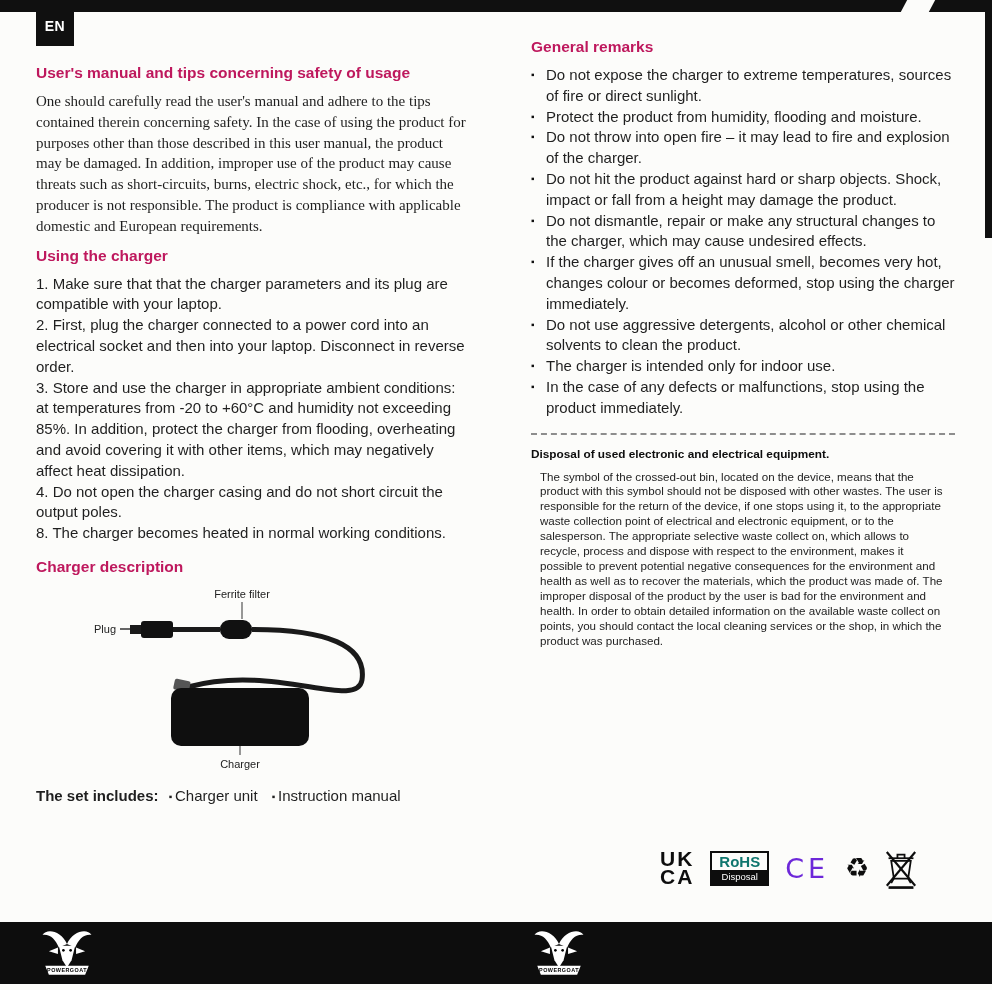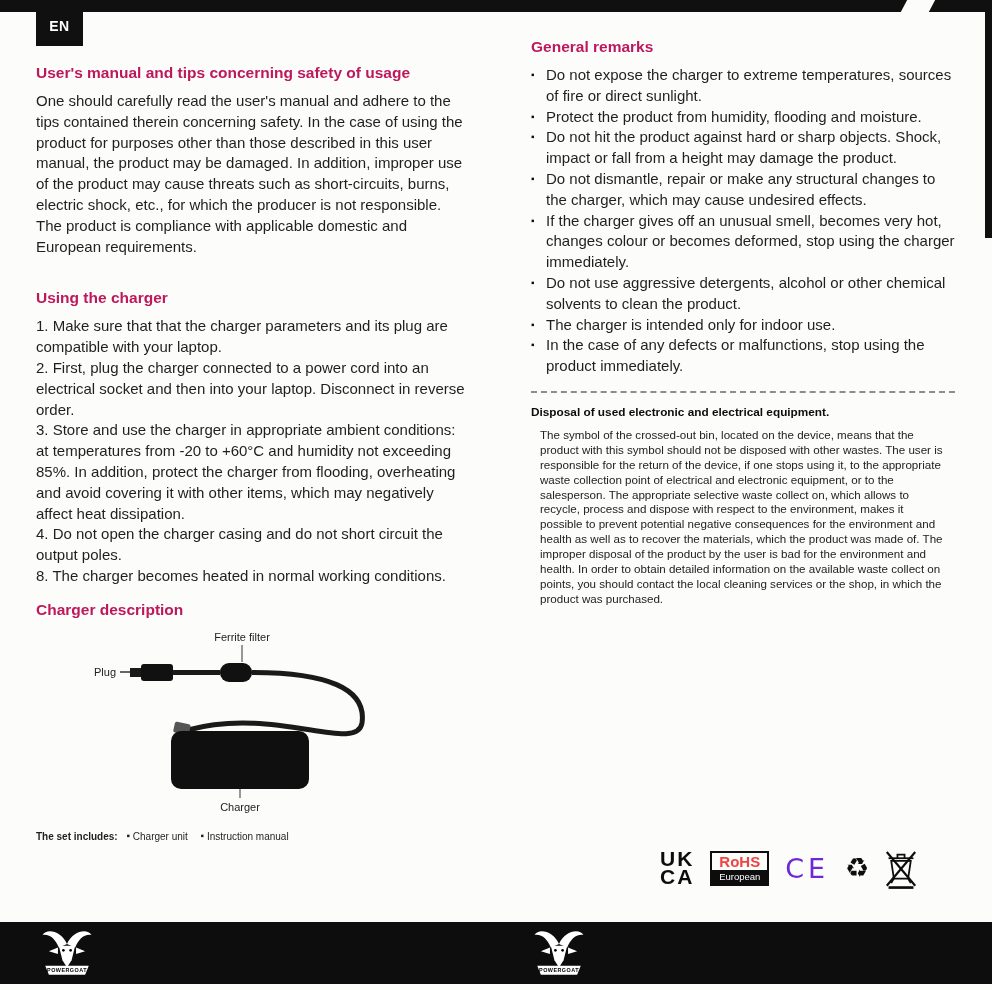--- a/index.html
+++ b/index.html
@@ -5,53 +5,53 @@
   html,body { margin:0; padding:0; background:#e9e9e9; }
   .page {
     position:relative; width:992px; height:990px; margin:0 auto;
     background:#fcfcfa; color:#1f1f1f; overflow:hidden;
     font-family:"Liberation Sans", sans-serif;
   }
   .top-bar { position:absolute; top:0; left:0; width:100%; height:12px; background:#101010; }
   .top-notch { position:absolute; top:0; left:904px; width:28px; height:12px; background:#fcfcfa; transform:skewX(-28deg); }
   .right-edge { position:absolute; top:0; right:0; width:7px; height:238px; background:#101010; }
   .en-badge {
-    position:absolute; top:6px; left:36px; width:47px; height:40px; background:#101010;
+    position:absolute; top:6px; left:36px; width:38px; height:40px; background:#101010;
     color:#fff; font-weight:700; font-size:14px; display:flex; align-items:center; justify-content:center;
     letter-spacing:.5px;
   }
   .col-left  { position:absolute; left:36px;  top:64px; width:432px; }
   .col-right { position:absolute; left:531px; top:38px; width:424px; }
 
   .heading { font-size:15.5px; font-weight:700; color:#be185d; margin:0 0 9px 0; }
   .body { font-size:15px; line-height:20.8px; margin:0; }
-  .intro { margin-bottom:32px; }
+  .intro { margin-bottom:10px;font-family:Liberation Serif, serif; }
   .mt { margin-top:14px; }
 
   ul.remarks { list-style:none; margin:0; padding:0; font-size:15px; line-height:20.8px; }
   ul.remarks li { position:relative; padding-left:15px; }
   ul.remarks li::before { content:"▪"; position:absolute; left:0; top:0; font-size:10px; line-height:20.8px; color:#111; }
 
   .divider { border:none; border-top:2px dashed #8d8d8d; margin:14px 0 12px 0; }
   .disposal-h { font-size:11.8px; font-weight:700; margin:0 0 6px 0; color:#0d0d0d; }
   .disposal-t { font-size:11.6px; line-height:14.9px; margin:9px; color:#222; }
 
   .diagram { padding-left:38px; margin:4px 0 6px 0; }
   .diagram svg { display:block; }
   .diag-label { font-size:11px; fill:#222; font-family:"Liberation Sans", sans-serif; }
 
-  .set-line { margin-top:10px; font-size:10px; }
+  .set-line { margin-top:10px; font-size:15px; }
   .set-label { font-weight:700; margin-right:6px; }
   .set-item { margin-right:10px; }
   .set-item::before { content:"▪ "; font-size:10px; vertical-align:1px; }
 
   .certs { position:absolute; left:660px; top:845px; display:flex; align-items:center; gap:16px; }
   .ukca { font-weight:700; font-size:21px; line-height:18px; letter-spacing:2px; color:#0d0d0d; }
   .rohs { border:2px solid #0d0d0d; text-align:center; }
-  .rohs .t { font-size:15px; font-weight:700; padding:0 7px; color:#ef4444; }
+  .rohs .t { font-size:15px; font-weight:700; padding:0 7px; color:#0f766e; }
   .rohs .c { background:#0d0d0d; color:#fff; font-size:9.5px; padding:1px 4px 2px; }
   .ce { font-size:27px; letter-spacing:4px; color:#6d28d9; font-family:"DejaVu Sans", sans-serif; }
   .recycle { font-size:27px; color:#0d0d0d; line-height:1; }
 
   .footer-bar { position:absolute; left:0; top:922px; width:100%; height:62px; background:#0d0d0d; }
   .logo { position:absolute; top:3px; }
   .logo-1 { left:38px; }
   .logo-2 { left:530px; }
   .ribbon-text { font-size:6px; font-weight:700; letter-spacing:.5px; fill:#000; font-family:"Liberation Sans", sans-serif; }
 </style>
@@ -101,20 +101,21 @@
       <span class="set-item">Charger unit</span>
       <span class="set-item">Instruction manual</span>
     </div>
   </div>
 
   <div class="col-right">
     <h2 class="heading">General remarks</h2>
     <ul class="remarks">
       <li>Do not expose the charger to extreme temperatures, sources of fire or direct sunlight.</li>
       <li>Protect the product from humidity, flooding and moisture.</li>
+      <li>Do not throw into open fire – it may lead to fire and explosion of the charger.</li>
       <li>Do not hit the product against hard or sharp objects. Shock, impact or fall from a height may damage the product.</li>
       <li>Do not dismantle, repair or make any structural changes to the charger, which may cause undesired effects.</li>
       <li>If the charger gives off an unusual smell, becomes very hot, changes colour or becomes deformed, stop using the charger immediately.</li>
       <li>Do not use aggressive detergents, alcohol or other chemical solvents to clean the product.</li>
       <li>The charger is intended only for indoor use.</li>
       <li>In the case of any defects or malfunctions, stop using the product immediately.</li>
     </ul>
 
     <hr class="divider">
 
@@ -122,21 +123,21 @@
     <p class="disposal-t">The symbol of the crossed-out bin, located on the device, means that the product with this symbol should not be disposed with other wastes. The user is responsible for the return of the device, if one stops using it, to the appropriate waste collection point of electrical and electronic equipment, or to the salesperson. The appropriate selective waste collect on, which allows to recycle, process and dispose with respect to the environment, makes it possible to prevent potential negative consequences for the environment and health as well as to recover the materials, which the product was made of. The improper disposal of the product by the user is bad for the environment and health. In order to obtain detailed information on the available waste collect on points, you should contact the local cleaning services or the shop, in which the product was purchased.</p>
   </div>
 
   <div class="certs">
     <div class="ukca">
       <div>UK</div>
       <div>CA</div>
     </div>
     <div class="rohs">
       <div class="t">RoHS</div>
-      <div class="c">European</div>
+      <div class="c">Disposal</div>
     </div>
     <div class="ce">CE</div>
     <div class="recycle">♻</div>
     <svg width="32" height="46" viewBox="0 0 36 48">
       <g stroke="#0d0d0d" stroke-width="2" fill="none">
         <line x1="4" y1="13" x2="32" y2="13"></line>
         <path d="M14,13 V9 H22 V13"></path>
         <path d="M7,16 L10,36 H26 L29,16 Z"></path>
         <line x1="10" y1="36" x2="7" y2="41"></line>
         <line x1="26" y1="36" x2="29" y2="41"></line>

